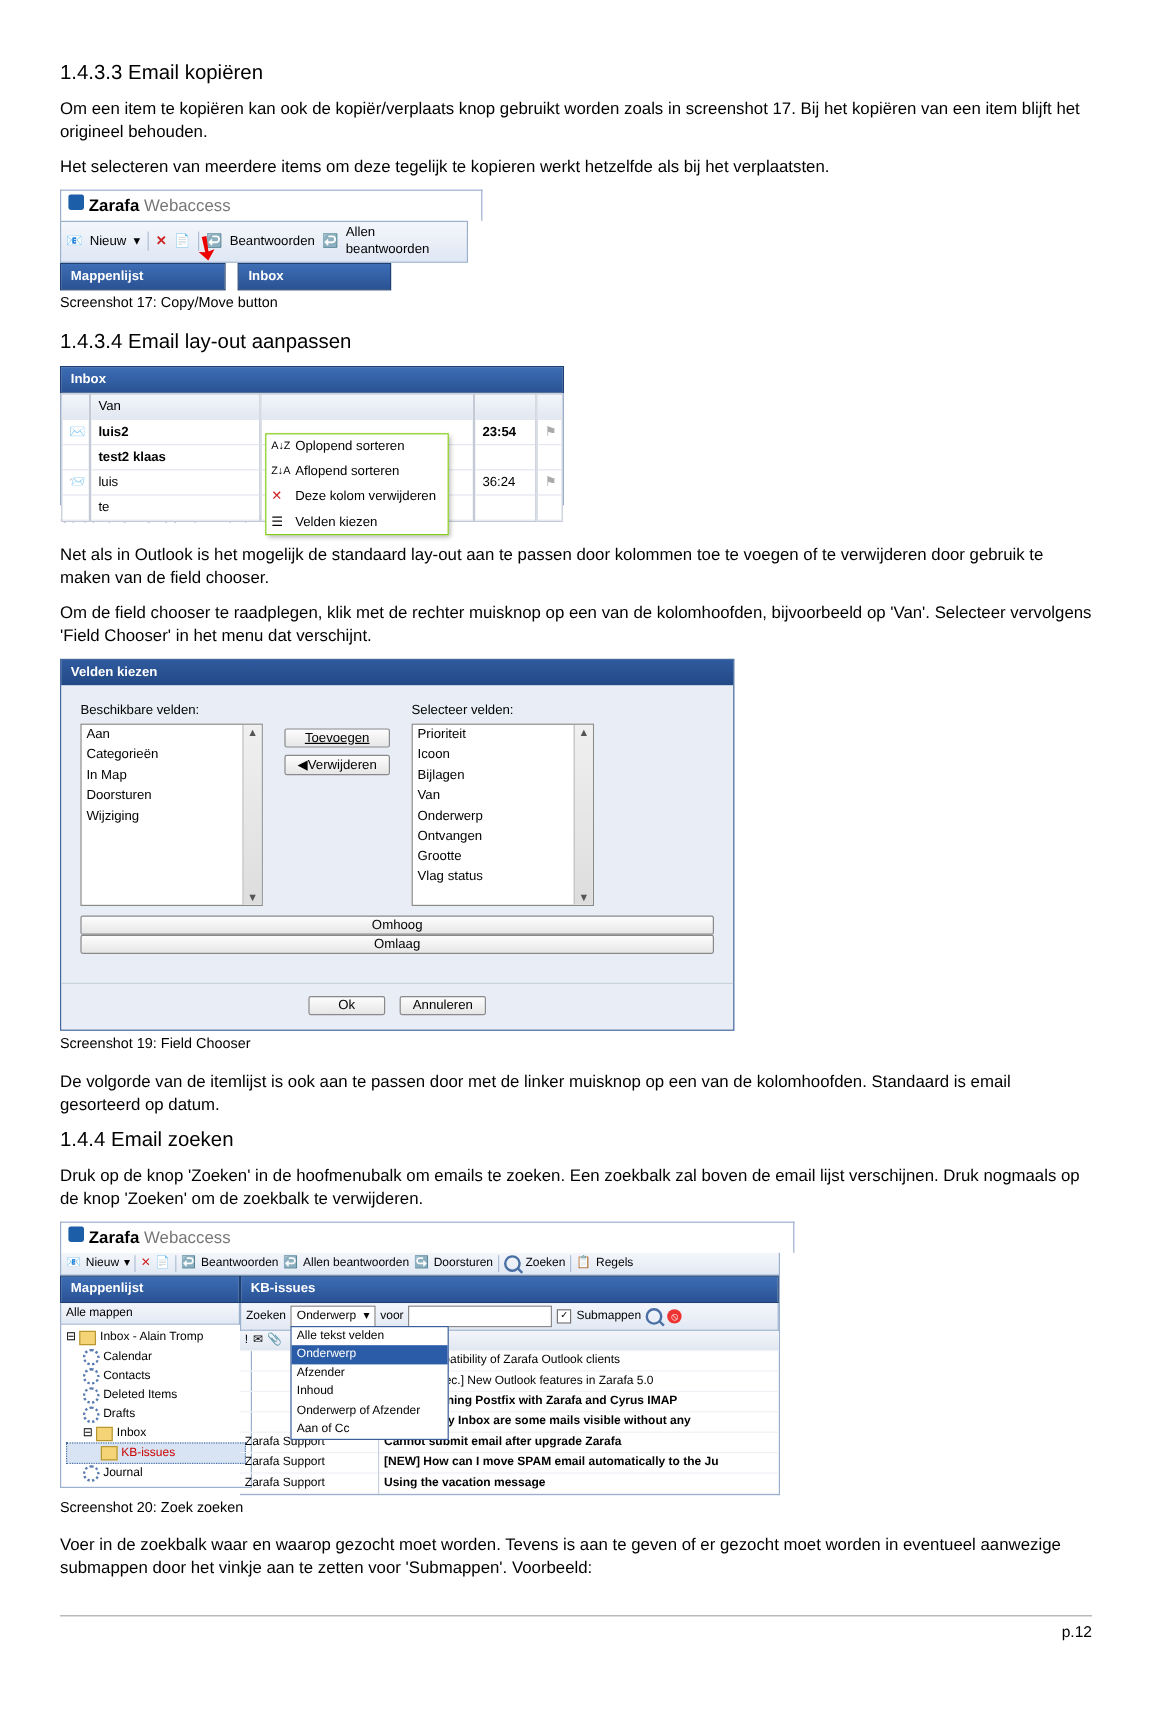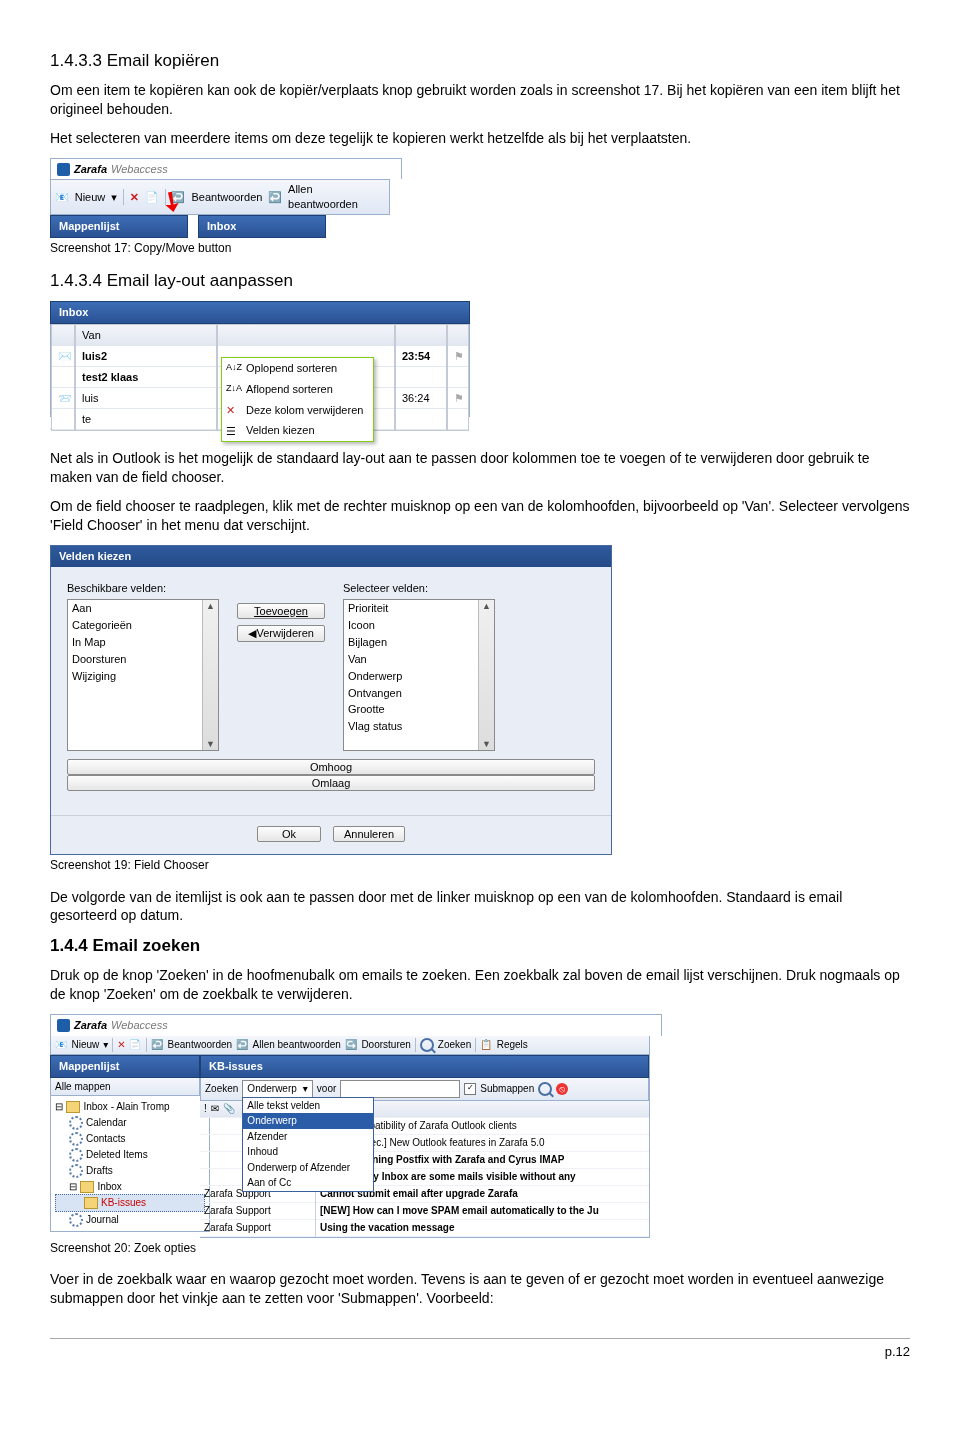--- a/index.html
+++ b/index.html
@@ -12,21 +12,21 @@
     width: 960px;
     box-sizing: border-box;
     line-height: 1.35;
   }
   h3 {
     font-size: 17px;
     font-weight: normal;
     margin: 10px 0 8px 0;
   }
   h3.bold {
-    font-weight: bold;
+    font-weight: normal;
   }
   p {
     margin: 8px 0 10px 0;
   }
   .caption {
     font-size: 12px;
     margin: 2px 0 14px 0;
   }
   .page-footer {
     text-align: right;
@@ -44,24 +44,23 @@
     display: flex;
     align-items: center;
     gap: 6px;
   }
   .tb-bar .sep { width:1px; background:#b0bed4; height:16px; }
   .brand {
     background: #fff;
     border: 1px solid #9bb0cc;
     border-bottom: none;
     padding: 3px 6px;
-    font-size: 11px;
-    display:flex; align-items:center; gap:4px;
+    font-size: 14px;
+    display:flex; align-items:flex-start; gap:4px;
     width: fit-content;
-    font-style: italic;
   }
   .brand-logo {
     width:13px;height:13px;background:#1c5fa8;border-radius:2px;display:inline-block;
   }
   .blue-tab {
     background: linear-gradient(#3d6db5,#2a5294);
     color:#fff; font-size:11px; font-weight:bold;
     padding:3px 8px; border:1px solid #1c3f74;
   }
   .btn3d {
@@ -457,17 +456,17 @@
               <b>[NEW] How can I move SPAM email automatically to the Ju</b>
             </div>
           <div class="lrow">
               <b>Using the vacation message</b>
             </div>
         </div>
       </div>
     </div>
   </div>
 </div>
-<div class="caption">Screenshot 20: Zoek opties</div>
+<div class="caption">Screenshot 20: Zoek zoeken</div>
 
 <p>Voer in de zoekbalk waar en waarop gezocht moet worden. Tevens is aan te geven of er gezocht moet worden in eventueel aanwezige submappen door het vinkje aan te zetten voor 'Submappen'. Voorbeeld:</p>
 
 <div class="page-footer">p.12</div>
 
 </body></html>

